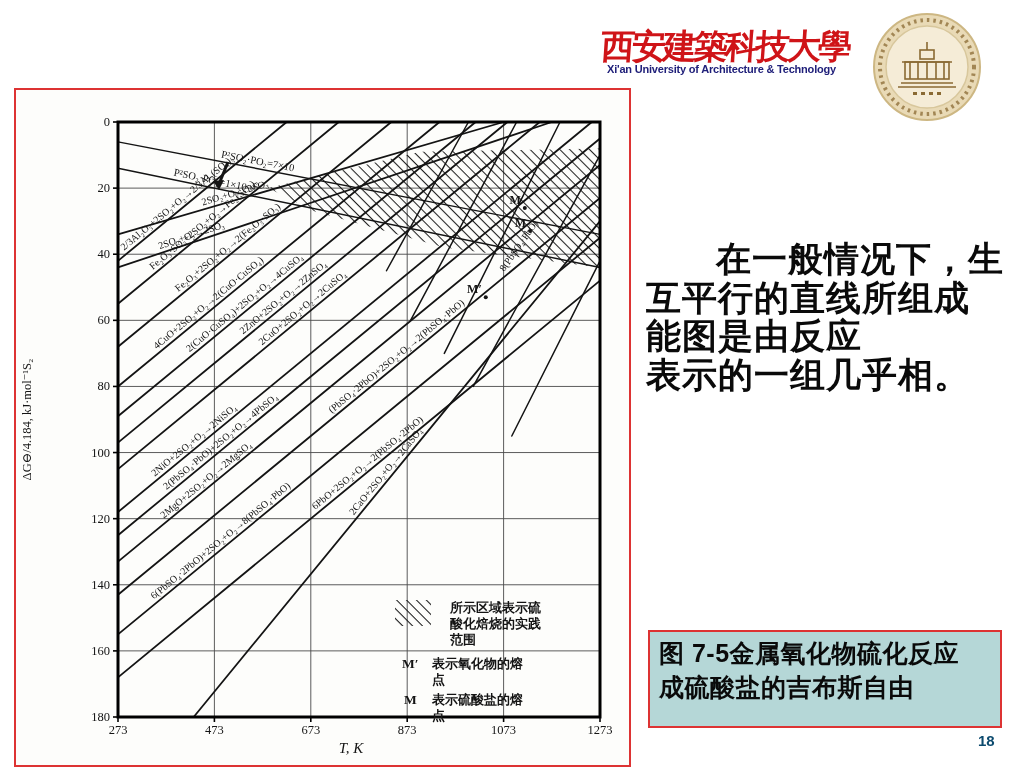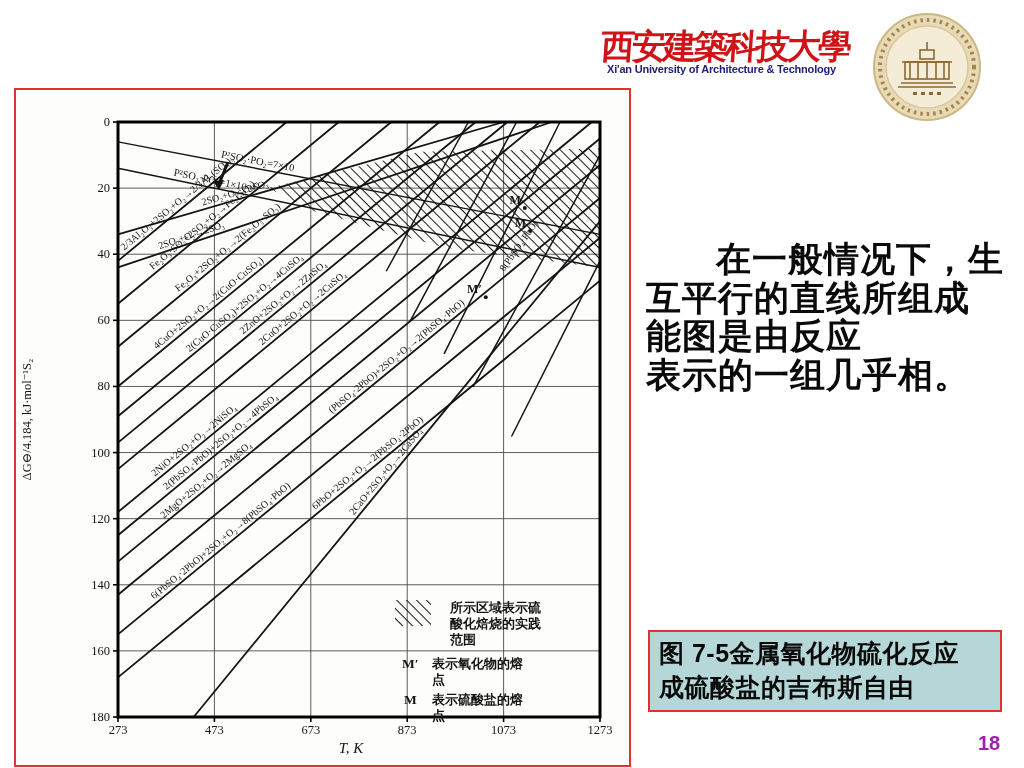--- a/index.html
+++ b/index.html
@@ -22,25 +22,25 @@
   
   .body-text{position:absolute;left:646px;top:243px;width:378px;color:#0a0a0a;
              font-weight:700;font-size:35px;line-height:38.5px;letter-spacing:1px;font-family:Liberation Mono, monospace;}
   .body-text .indent{text-indent:2em;}
   .formula{margin-top:59px;color:#2121ad;font-size:36px;line-height:44px;letter-spacing:0;
            font-weight:800;}
   .formula sub{font-size:0.62em;}
 
   
   .caption{position:absolute;left:648px;top:630px;width:332px;background:#b5d7d7;
-           border:2px solid #dd3333;padding:4px 9px 6px 9px;color:#0a0a0a;
+           border:2px solid #dd3333;padding:4px 9px 22px 9px;color:#0a0a0a;
            font-size:25px;line-height:34px;font-weight:700;letter-spacing:0.5px;}
   .caption .cap-num{font-weight:800;}
 
-  .page-number{position:absolute;left:978px;top:732px;font-size:20px;font-weight:800;color:#a21caf;}
+  .page-number{position:absolute;left:978px;top:732px;font-size:15px;font-weight:800;color:#0c4a6e;}
 </style>
 </head>
 <body>
 
 <div class="slide">
 
   <div class="logo-cn">西安建築科技大學</div>
   <div class="logo-en">Xi'an University of  Architecture &amp; Technology</div>
 
   <div class="seal">

